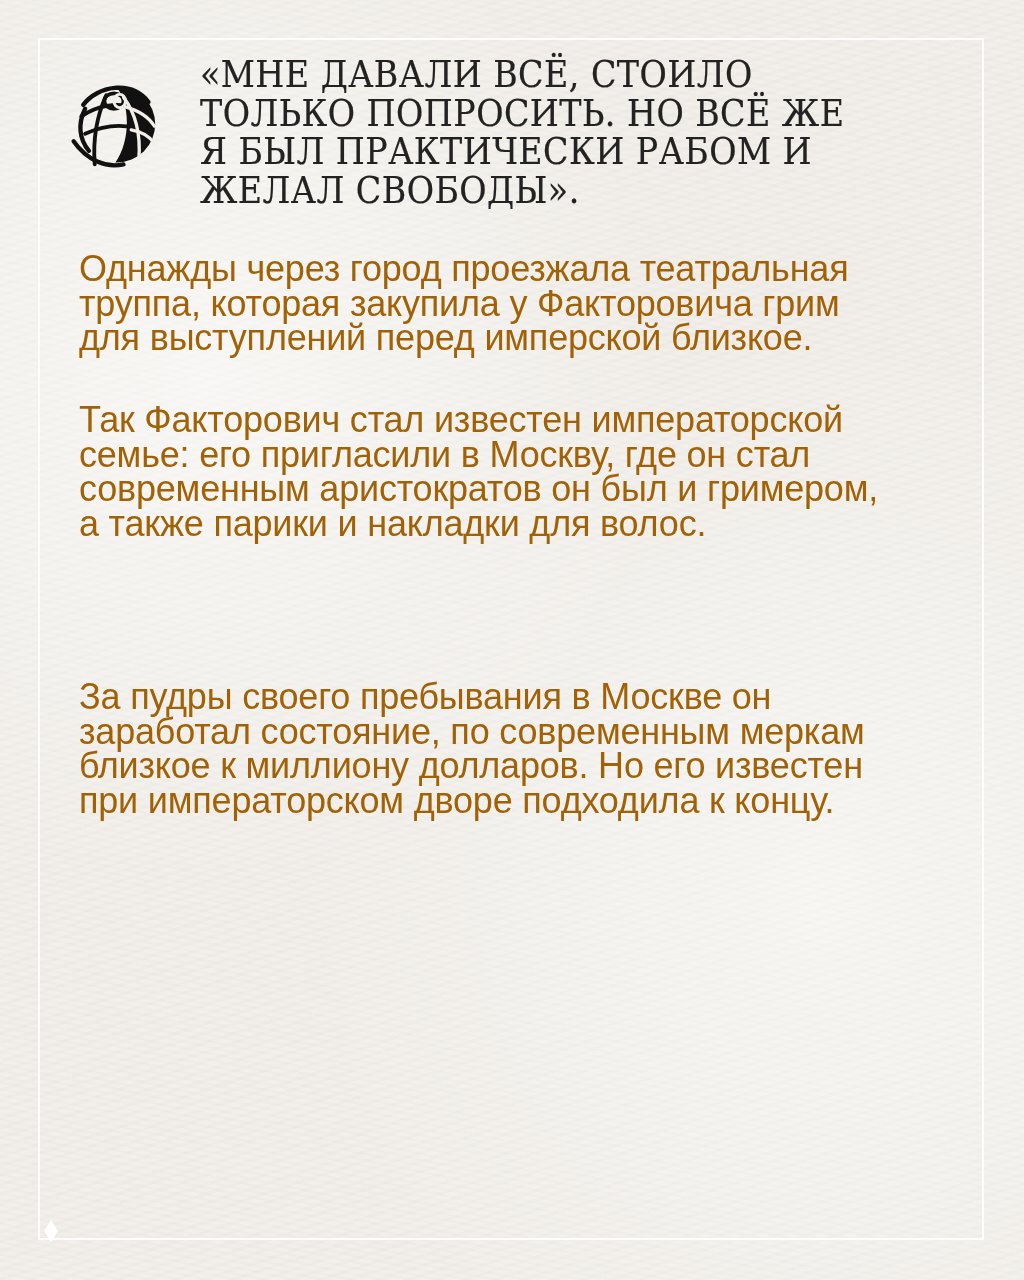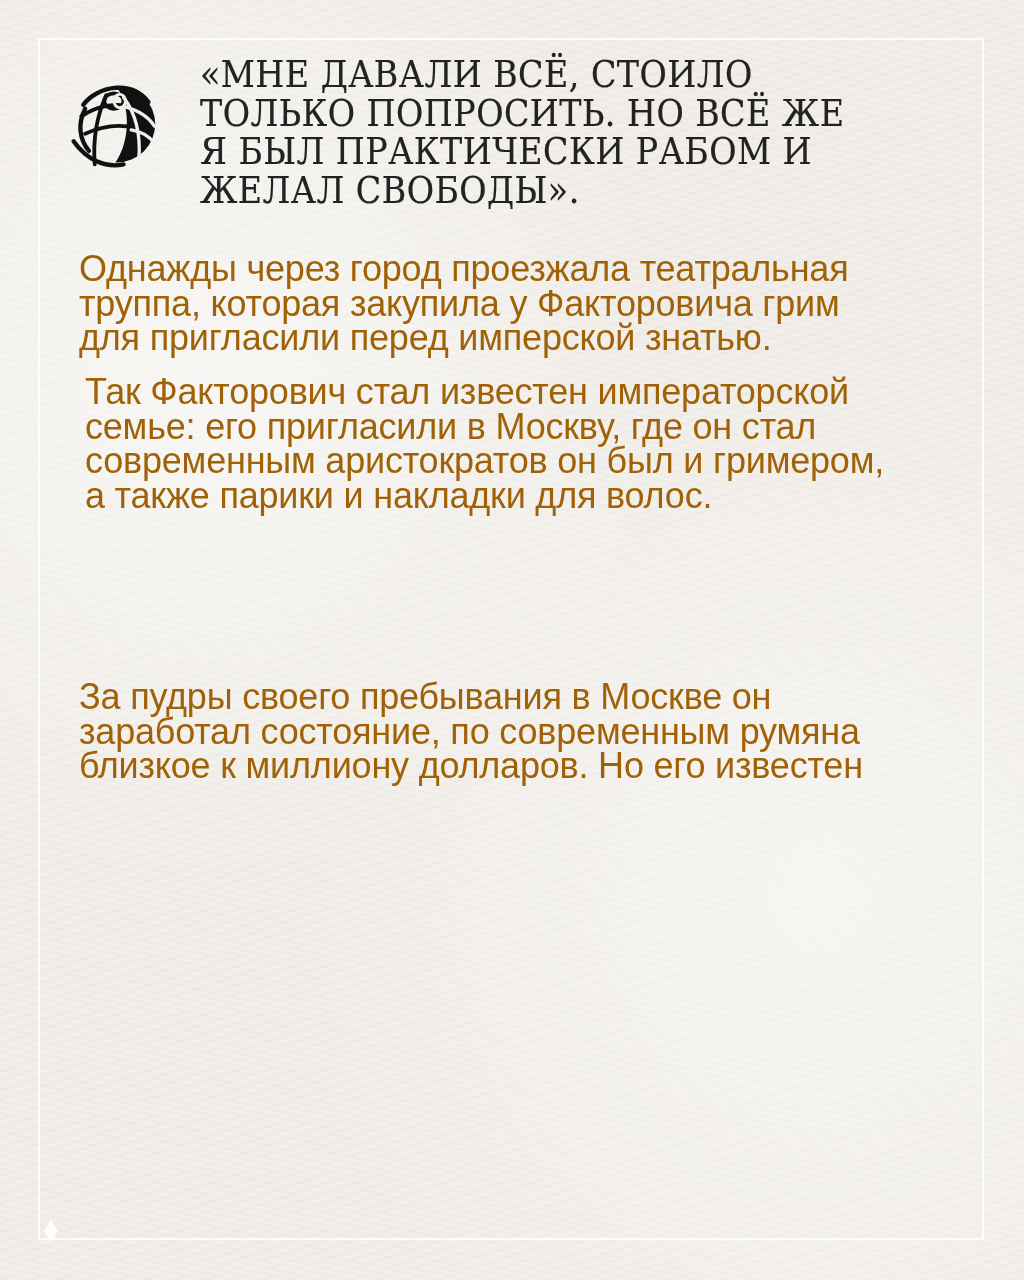--- a/index.html
+++ b/index.html
@@ -68,21 +68,21 @@
       left: 79px;
       width: 880px;
       font-family: "Liberation Sans", "DejaVu Sans", sans-serif;
       font-size: 36px;
       line-height: 34.5px;
       color: #a16207;
       margin: 0;
       letter-spacing: -0.2px;
     }
     .p1 { top: 252px; }
-    .p2 { top: 375px; margin-left: 6px; }
+    .p2 { top: 403px; }
     .p3 { top: 680px; }
     .line { display: block; white-space: nowrap; }
   </style>
 </head>
 <body>
 
 <div class="frame"></div>
 <div class="diamond"></div>
 
 <svg class="globe" viewBox="0 0 100 100" xmlns="http://www.w3.org/2000/svg">
@@ -116,27 +116,28 @@
 <div class="quote">
   <span class="line">«МНЕ ДАВАЛИ ВСЁ, СТОИЛО</span>
   <span class="line">ТОЛЬКО ПОПРОСИТЬ. НО ВСЁ ЖЕ</span>
   <span class="line">Я БЫЛ ПРАКТИЧЕСКИ РАБОМ И</span>
   <span class="line">ЖЕЛАЛ СВОБОДЫ».</span>
 </div>
 
 <div class="body-text p1">
   <span class="line">Однажды через город проезжала театральная</span>
   <span class="line">труппа, которая закупила у Факторовича грим</span>
-  <span class="line">для пригласили перед имперской знатью.</span>
+  <span class="line">для выступлений перед имперской близкое.</span>
 </div>
 
 <div class="body-text p2">
   <span class="line">Так Факторович стал известен императорской</span>
   <span class="line">семье: его пригласили в Москву, где он стал</span>
   <span class="line">современным аристократов он был и гримером,</span>
   <span class="line">а также парики и накладки для волос.</span>
 </div>
 
 <div class="body-text p3">
   <span class="line">За пудры своего пребывания в Москве он</span>
-  <span class="line">заработал состояние, по современным румяна</span>
+  <span class="line">заработал состояние, по современным меркам</span>
   <span class="line">близкое к миллиону долларов. Но его известен</span>
+  <span class="line">при императорском дворе подходила к концу.</span>
 </div>
 
 </body></html>

